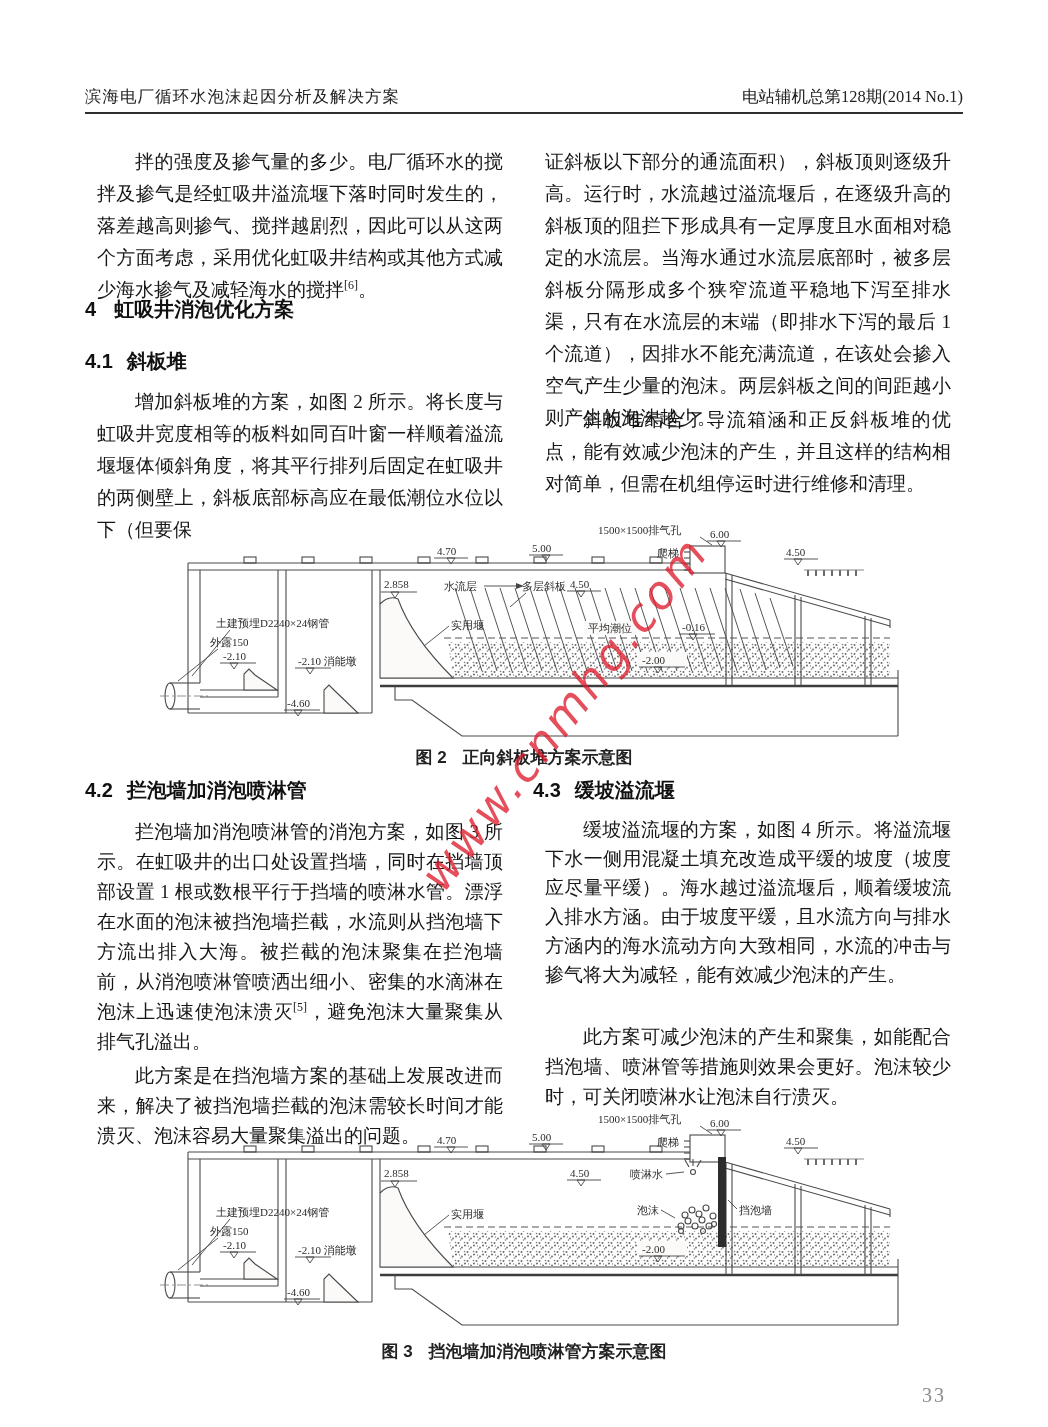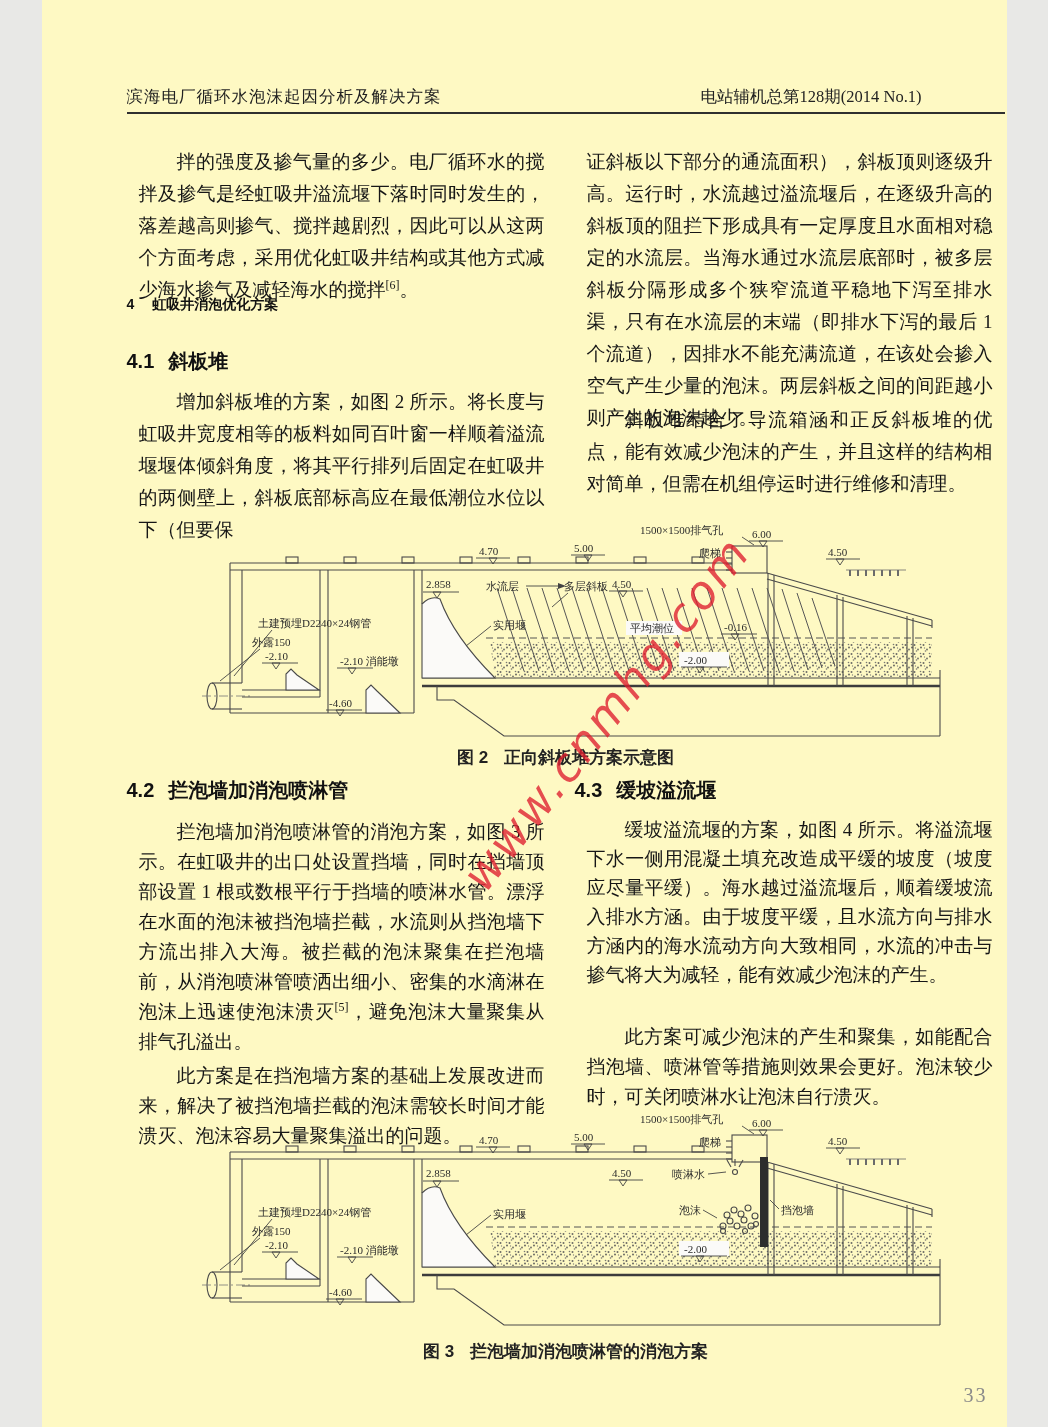--- a/index.html
+++ b/index.html
@@ -1,28 +1,28 @@
 <!DOCTYPE html>
 <html><head>
 <meta charset="utf-8">
 <style>
   html,body{margin:0;padding:0;background:#e8e8e6;}
-  .page{position:relative;width:965px;height:1427px;background:#fef9c3;margin:0 auto;overflow:hidden;
+  .page{position:relative;width:1048px;height:1427px;background:#ffffff;margin:0 auto;overflow:hidden;
         font-family:"Liberation Serif","DejaVu Serif",serif;color:#1b1b1b;}
   
   .hdr-left{position:absolute;left:85px;top:86px;font-size:16.5px;letter-spacing:1px;color:#222;}
   .hdr-right{position:absolute;right:85px;top:86px;font-size:16.5px;color:#222;}
   .hdr-rule{position:absolute;left:85px;top:112px;width:878px;height:2px;background:#2f2f2f;}
   
   .blk{position:absolute;width:430px;font-size:19px;line-height:32px;text-align:justify;color:#161616;}
   .blk p{margin:12px;text-indent:2em;}
   .blk sup{font-size:12px;line-height:0;}
   .sec-h{position:absolute;left:85px;margin:0;font-family:"Liberation Sans","DejaVu Sans",sans-serif;
          font-weight:700;color:#111;}
-  .h-main{font-size:14px;}
+  .h-main{font-size:20px;}
   .h-sub{font-size:20px;}
   .h-num{margin-right:18px;}
   .h-num-sub{margin-right:14px;}
   
   svg.fig{position:absolute;}
   .fig-caption{position:absolute;left:0;width:1048px;text-align:center;
                font-family:"Liberation Sans","DejaVu Sans",sans-serif;
                font-size:17px;font-weight:600;color:#222;}
   .cap-gap{margin-right:16px;}
   
@@ -350,19 +350,19 @@
         <path class="flag" d="M70,155 l8,0 l-4,6 z"></path>
       <text class="lbl" x="138" y="157">-2.10 消能墩</text>
       <line class="flag" x1="135" y1="160" x2="171" y2="160"></line>
         <path class="flag" d="M146,160 l8,0 l-4,6 z"></path>
       <text class="lbl" x="127" y="199">-4.60</text>
       <line class="flag" x1="124" y1="202" x2="160" y2="202"></line>
         <path class="flag" d="M134,202 l8,0 l-4,6 z"></path>
     </g>
   </svg>
   <div class="fig-caption" style="top:1340px;">
-    <span class="cap-gap">图 3</span><span>拦泡墙加消泡喷淋管的消泡方案</span>
+    <span class="cap-gap">图 3</span><span>挡泡墙加消泡喷淋管方案示意图</span>
   </div>
 
   <div class="watermark">www.cnmhg.com</div>
   <div class="page-num">33</div>
 
 </div>
 
 </body></html>

